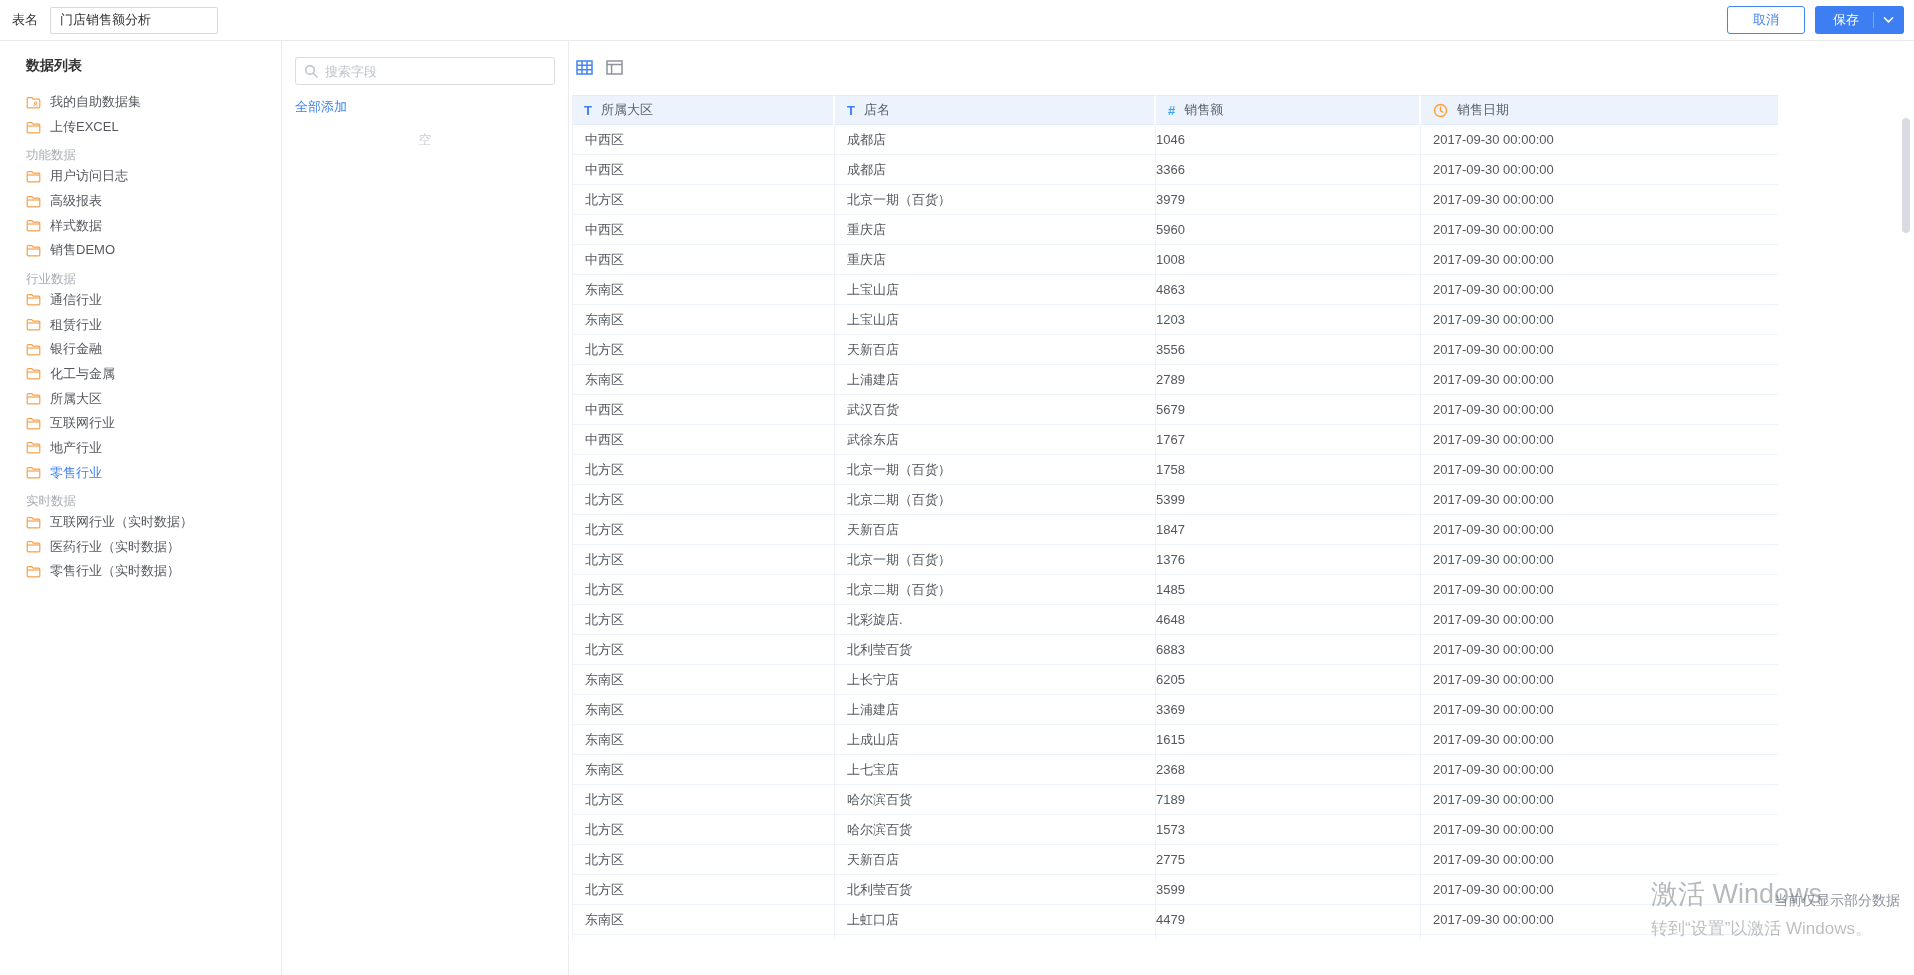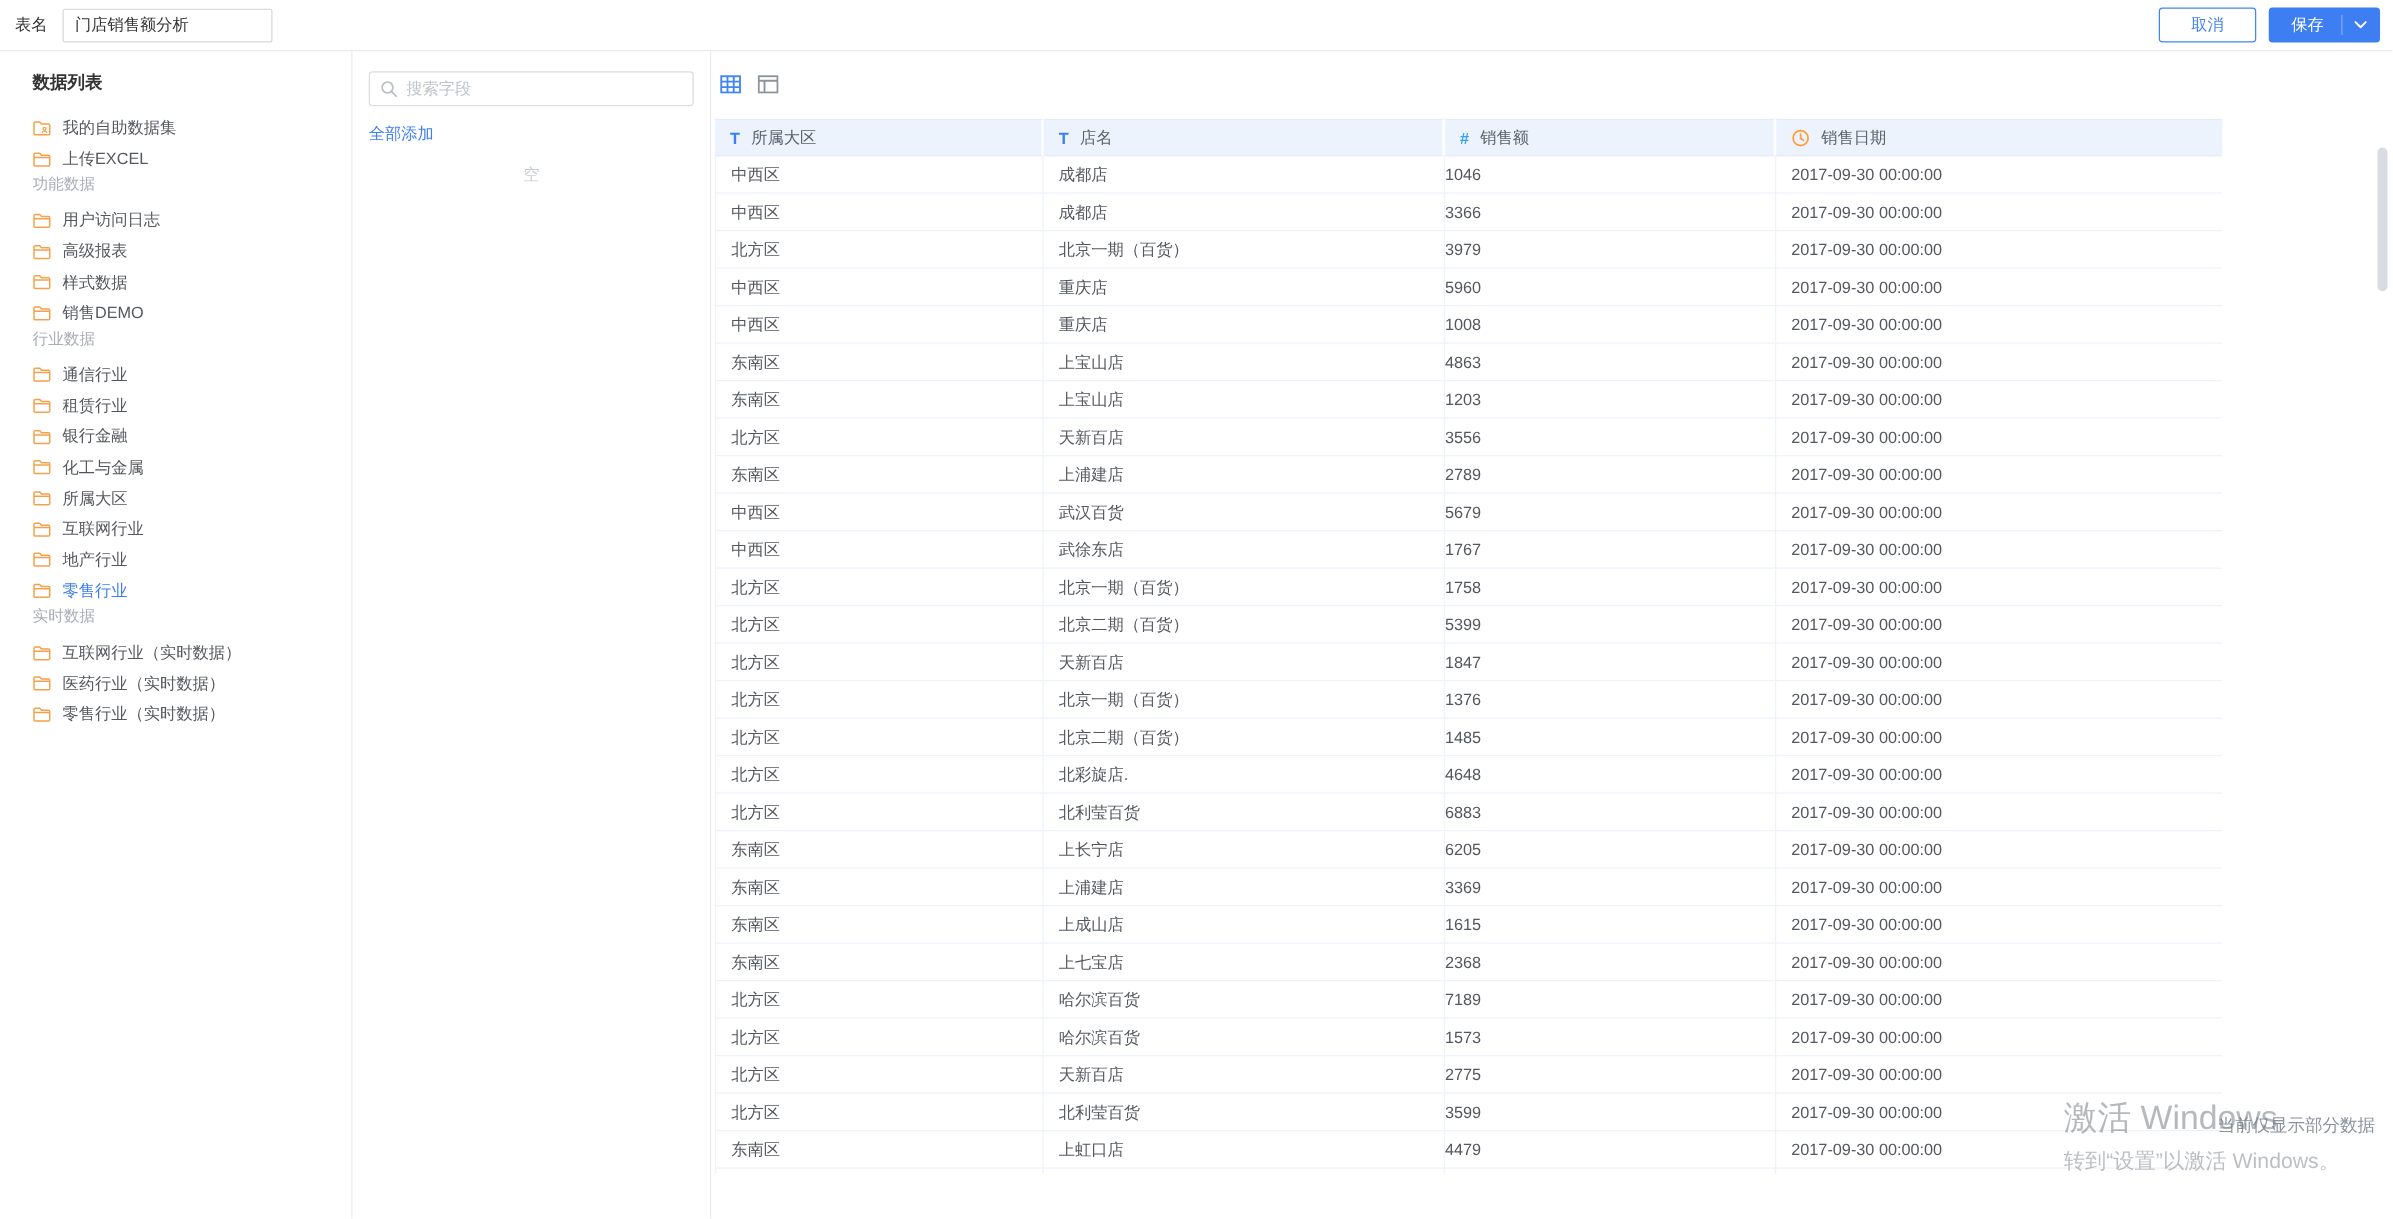--- a/index.html
+++ b/index.html
@@ -35,28 +35,28 @@
   .connector { width: 1px; height: 35px; background: #e0e0e0; margin-left: 60px; }
   .add-pill { margin: 0 12px 0 5px; height: 30px; border-radius: 15px; border: 1px solid #6a9bf5;
               color: #3d7ff2; font-size: 16px; display: flex; align-items: center; justify-content: center;
               cursor: pointer; background: #fff; }
 
   .data-panel { width: 282px; border-right: 1px solid #ececec; padding: 16px 8px 0 26px; }
   .dp-title { font-size: 14px; font-weight: bold; color: #333; margin-bottom: 15px; }
   .dl-item { height: 24.7px; display: flex; align-items: center; color: #55585f; cursor: pointer; white-space: nowrap; }
   .dl-item .folder-ic { display: inline-flex; margin-right: 9px; flex: none; }
   .dl-item.selected { color: #3d7ff2; }
-  .dl-section { height: 24.7px; display: flex; align-items: flex-start; color: #a9adb5; font-size: 12.5px; }
+  .dl-section { height: 24.7px; display: flex; align-items: flex-end; color: #a9adb5; font-size: 12.5px; }
 
   .field-panel { width: 287px; border-right: 1px solid #ececec; padding: 16px 13px 0 13px; }
   .search-box { height: 28px; border: 1px solid #dcdcdc; border-radius: 3px; display: flex;
                 align-items: center; padding: 0 8px; background: #fff; }
   .search-box .s-ic { display: inline-flex; margin-right: 7px; }
   .search-box input { border: none; outline: none; flex: 1; font-size: 13px; color: #000000;
-                      font-family: Liberation Serif, serif; background: transparent; }
+                      font-family: Liberation Sans, sans-serif; background: transparent; }
   .search-box input::placeholder { color: #bfc4cc; }
   .add-all { color: #3d7ff2; margin-top: 13px; cursor: pointer; }
   .empty { text-align: center; color: #c9cdd4; margin-top: 15px; }
 
   .table-area { flex: 1; padding: 14px 0 0 3px; position: relative; }
   .view-toolbar { height: 24px; display: flex; align-items: center; gap: 13px; padding-left: 4px; margin-bottom: 16px; }
   .v-ic { display: inline-flex; cursor: pointer; }
 
   .tbl-wrap { height: 844px; overflow: hidden; width: 1206px; }
   table { border-spacing: 0; table-layout: fixed; width: 1206px; }

